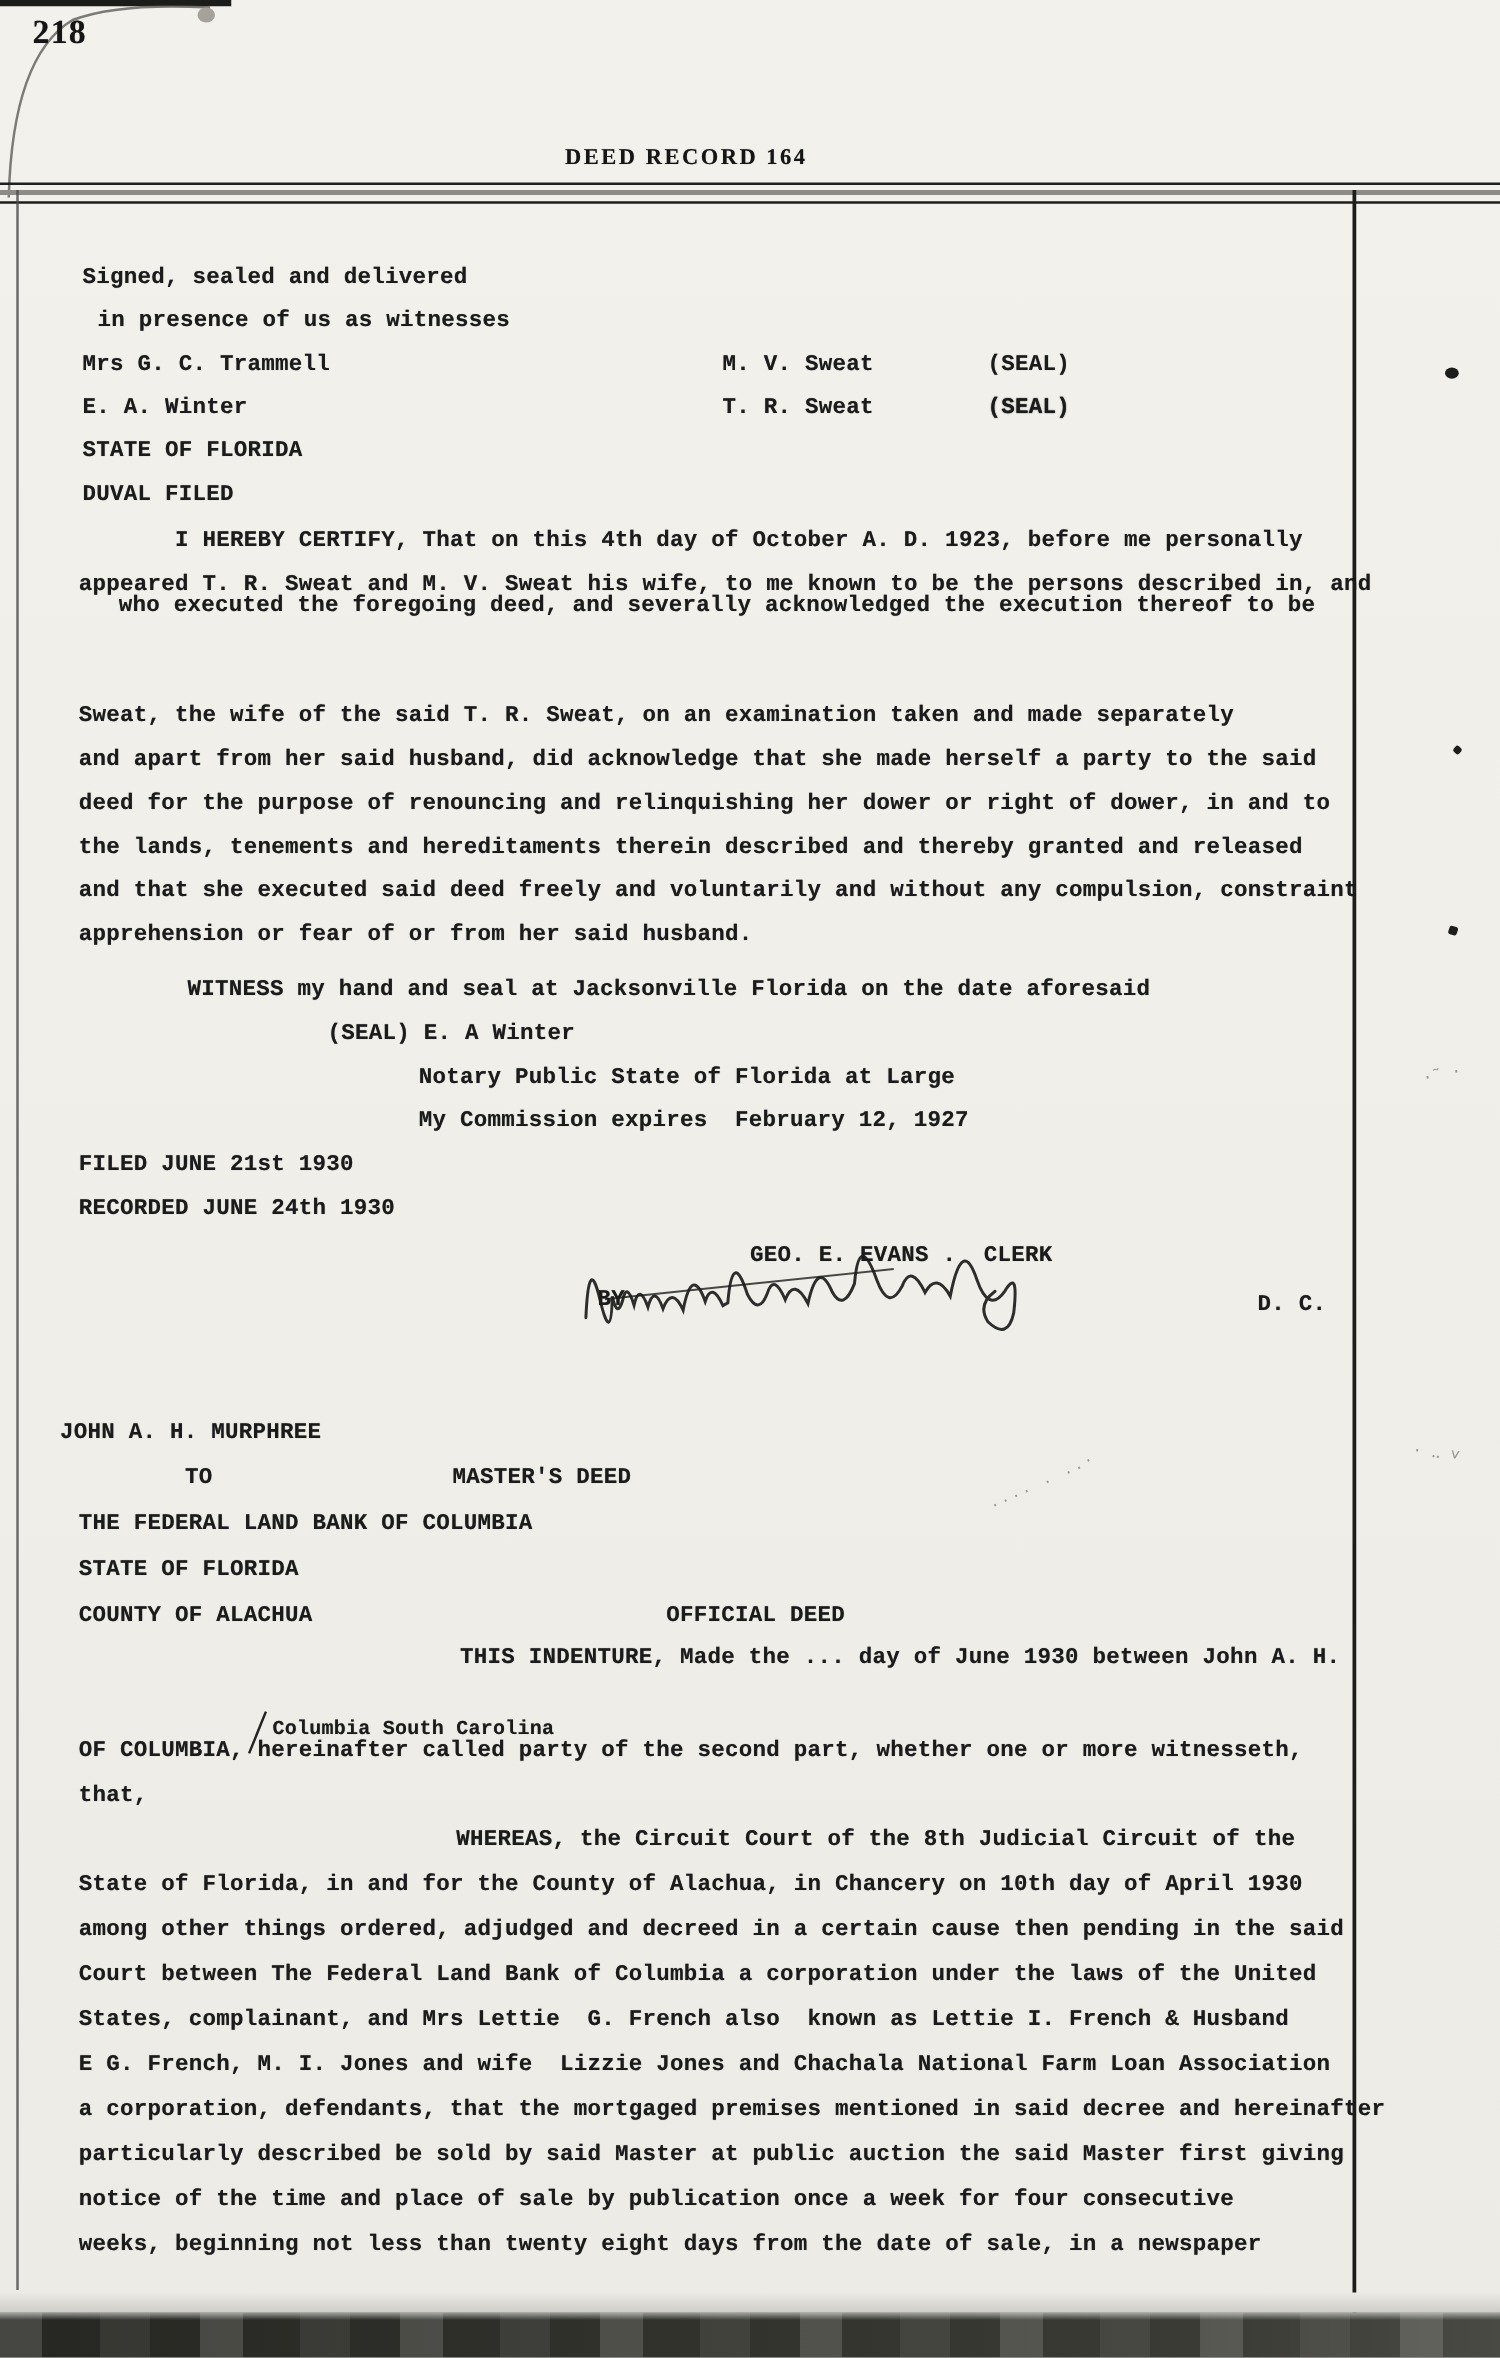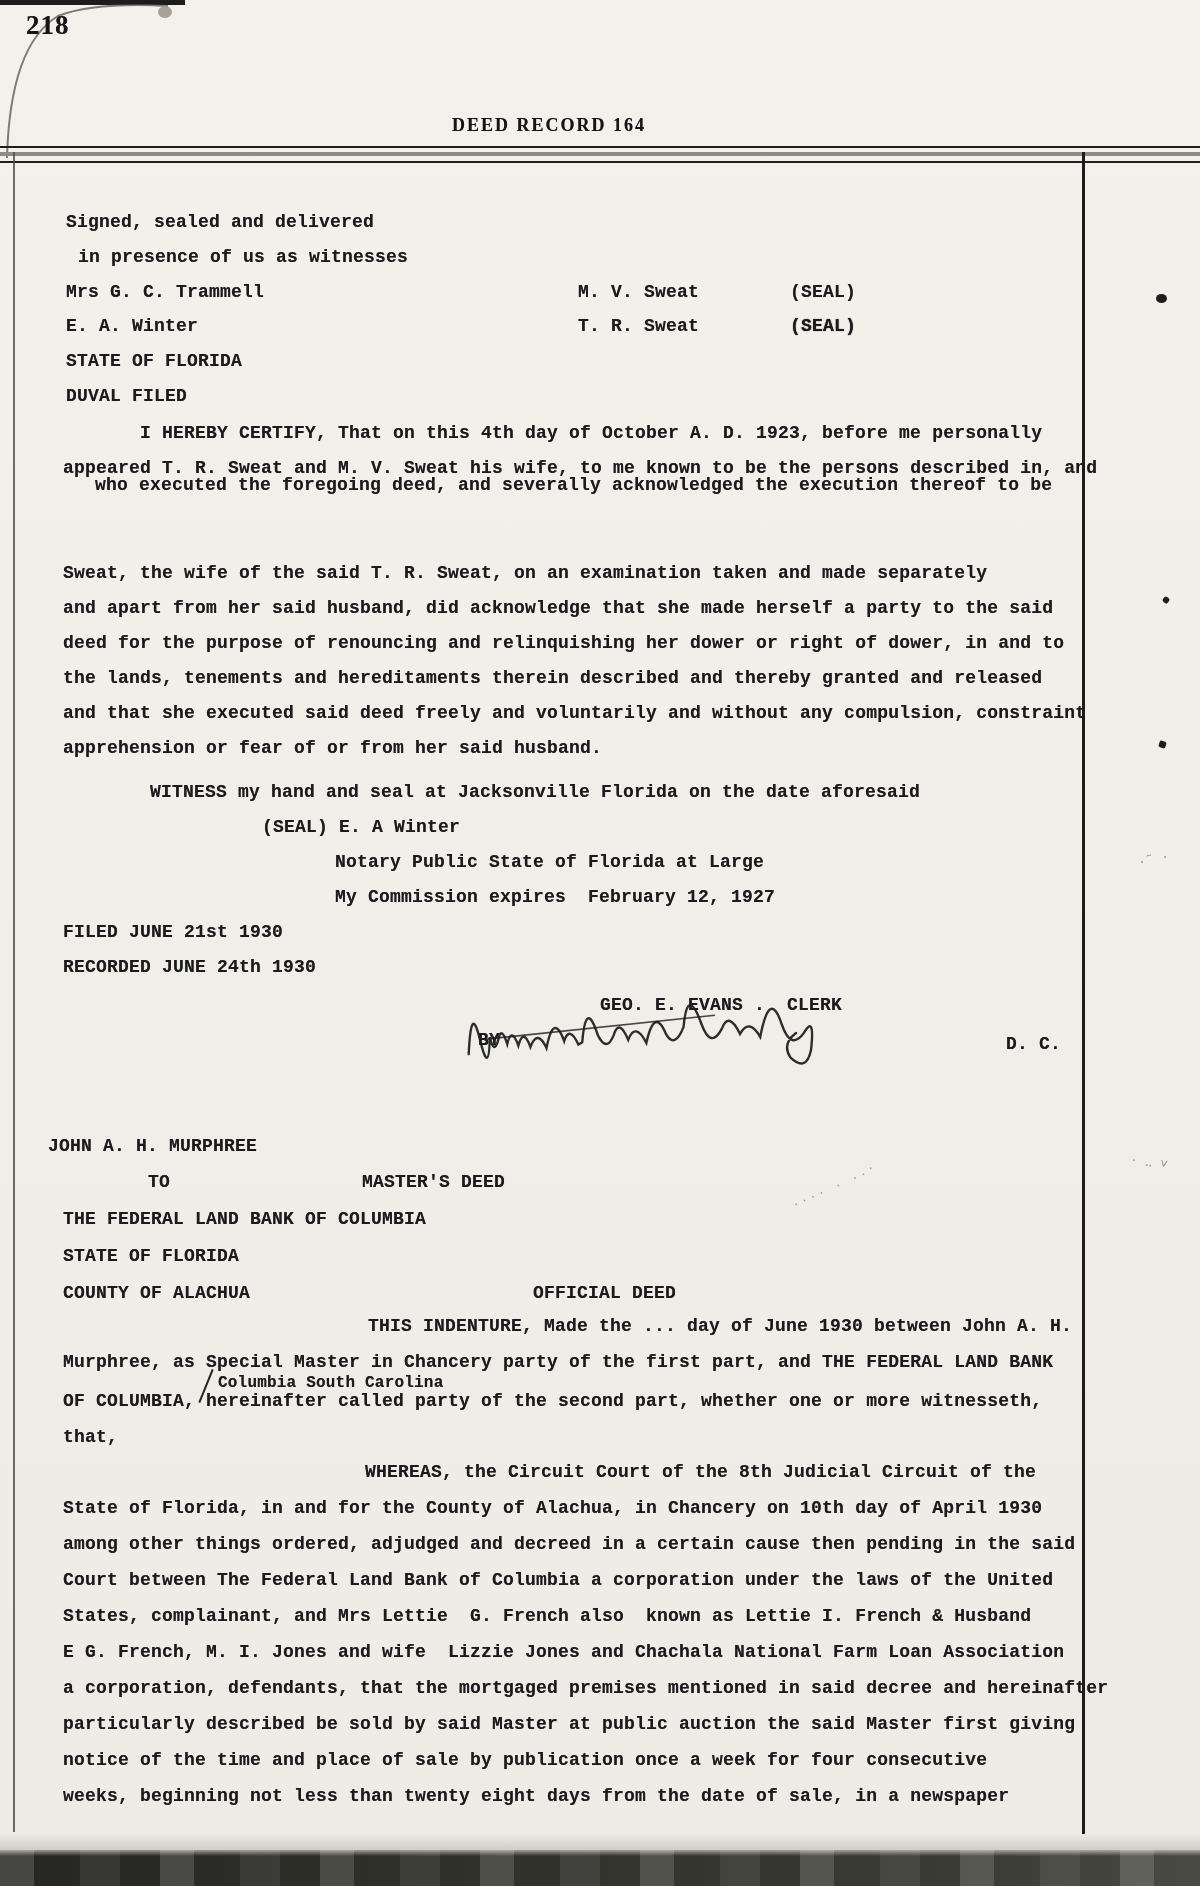--- a/index.html
+++ b/index.html
@@ -91,21 +91,20 @@
 
   <div class="tline" style="left:48px;top:1136px;">JOHN A. H. MURPHREE</div>
   <div class="tline" style="left:148px;top:1172px;">TO</div>
   <div class="tline" style="left:362px;top:1172px;">MASTER'S DEED</div>
   <div class="tline" style="left:63px;top:1209px;">THE FEDERAL LAND BANK OF COLUMBIA</div>
   <div class="tline" style="left:63px;top:1246px;">STATE OF FLORIDA</div>
   <div class="tline" style="left:63px;top:1283px;">COUNTY OF ALACHUA</div>
   <div class="tline" style="left:533px;top:1283px;">OFFICIAL DEED</div>
 
   <div class="tline" style="left:368px;top:1316px;">THIS INDENTURE, Made the ... day of June 1930 between John A. H.</div>
-  <div class="tline" style="left:63px;top:1352px;">Murphree, as Special Master in Chancery party of the first part, and THE FEDERAL LAND BANK</div>
   <div class="tline small" style="left:218px;top:1374px;">Columbia South Carolina</div>
   <div class="caret"></div>
   <div class="tline" style="left:63px;top:1391px;">OF COLUMBIA, hereinafter called party of the second part, whether one or more witnesseth,</div>
   <div class="tline" style="left:63px;top:1427px;">that,</div>
 
   <div class="tline" style="left:365px;top:1462px;">WHEREAS, the Circuit Court of the 8th Judicial Circuit of the</div>
   <div class="tline" style="left:63px;top:1498px;">State of Florida, in and for the County of Alachua, in Chancery on 10th day of April 1930</div>
   <div class="tline" style="left:63px;top:1534px;">among other things ordered, adjudged and decreed in a certain cause then pending in the said</div>
   <div class="tline" style="left:63px;top:1570px;">Court between The Federal Land Bank of Columbia a corporation under the laws of the United</div>
   <div class="tline" style="left:63px;top:1606px;">States, complainant, and Mrs Lettie  G. French also  known as Lettie I. French &amp; Husband</div>

